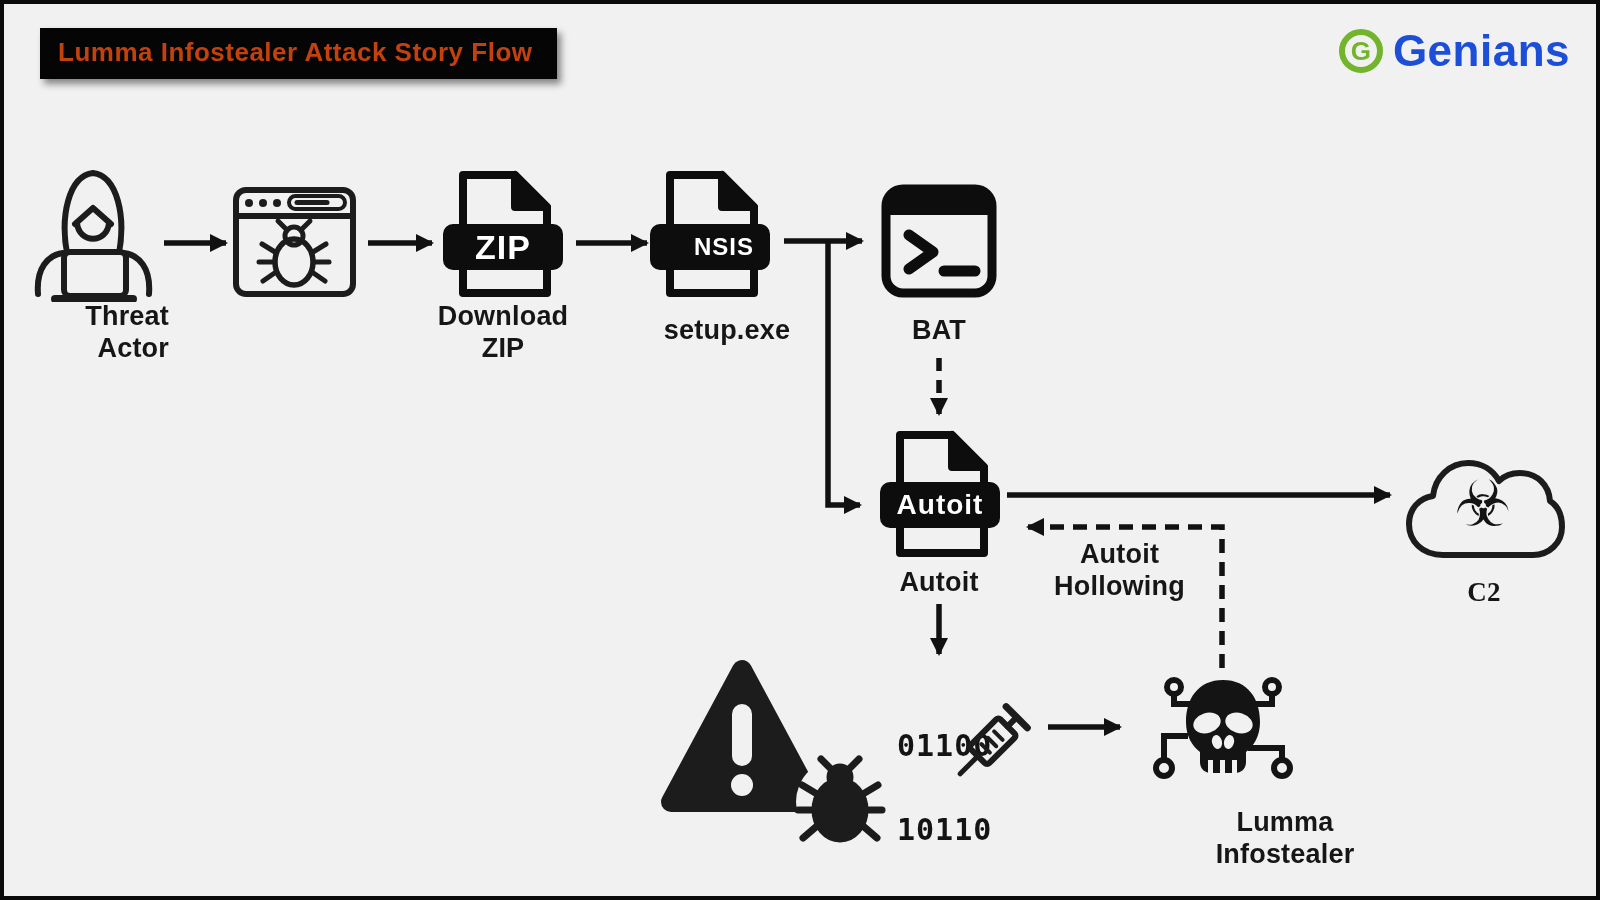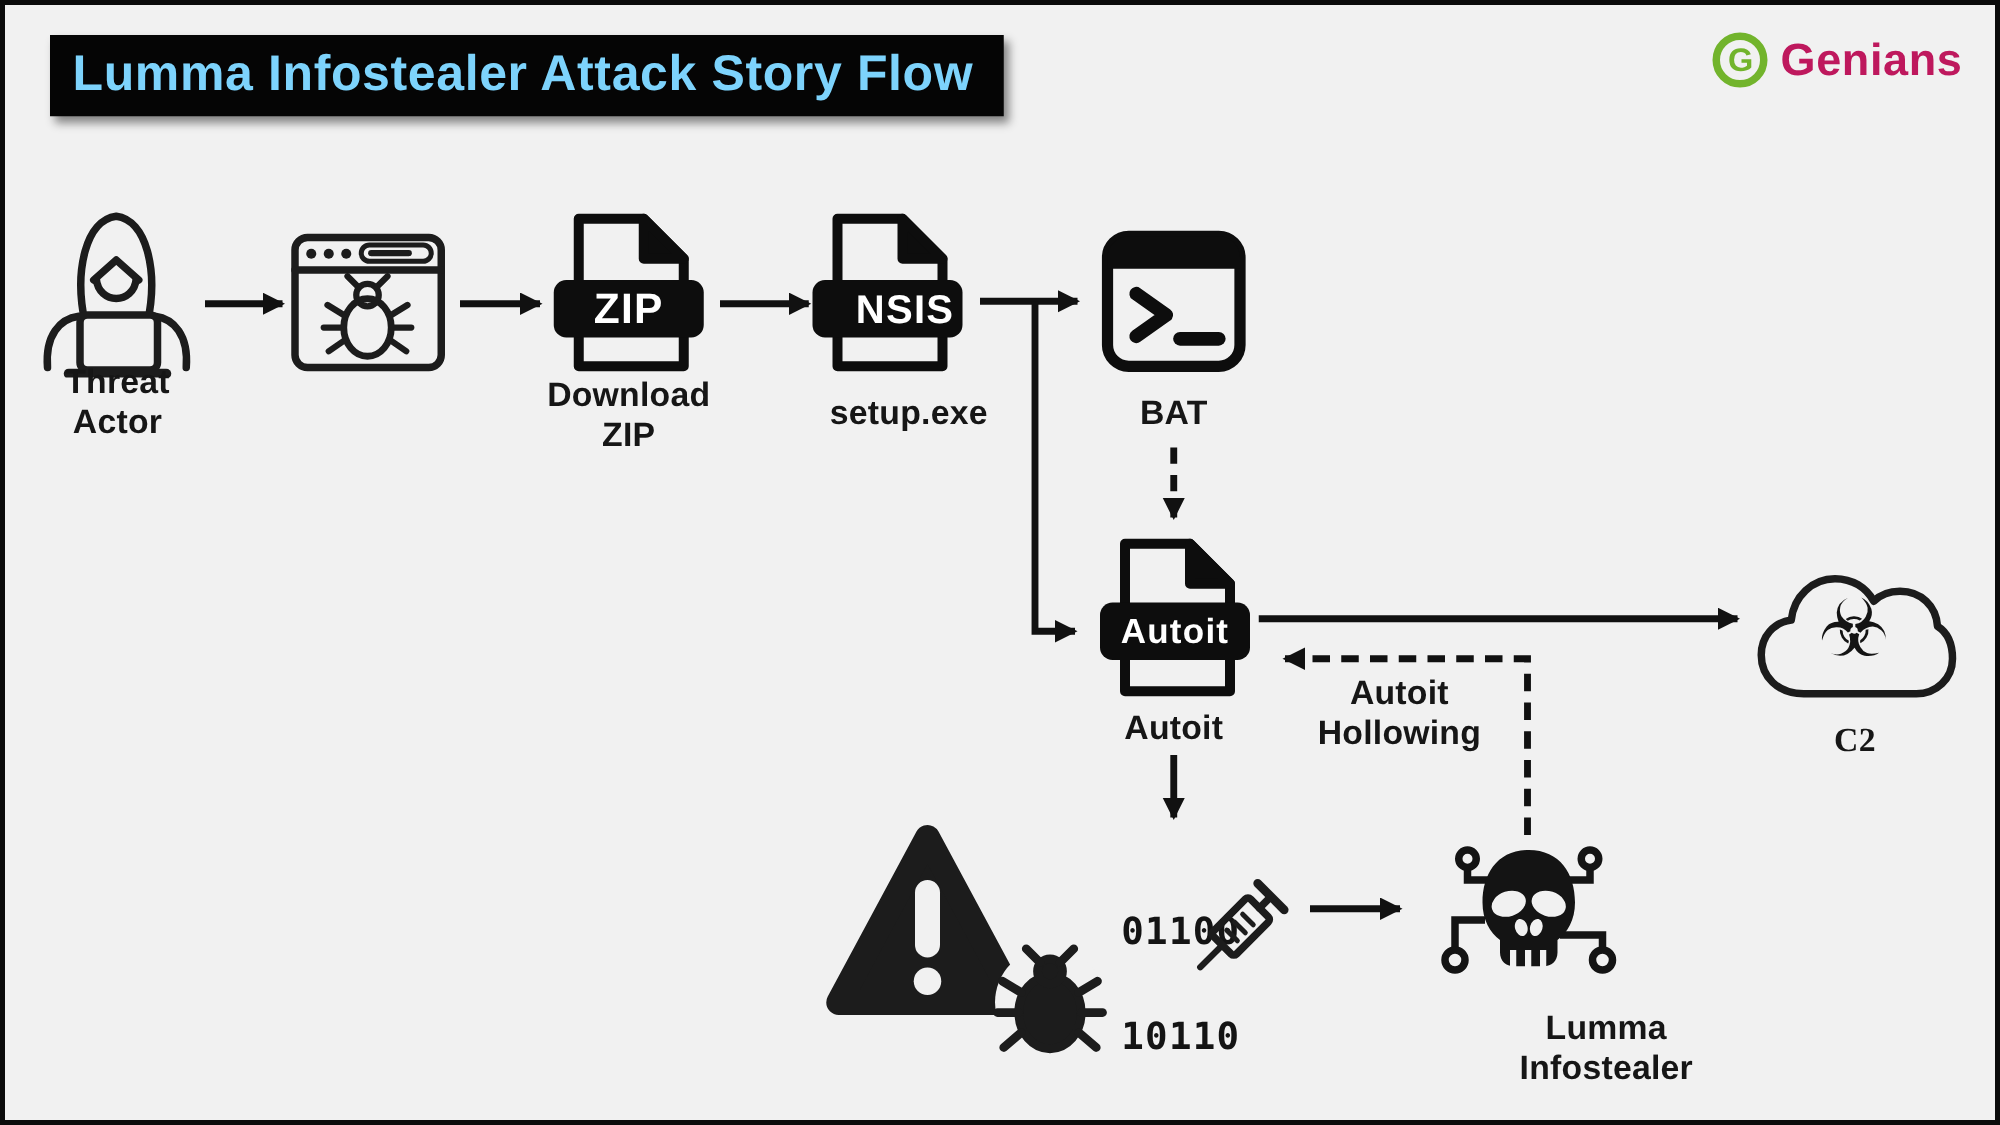--- a/index.html
+++ b/index.html
@@ -4,33 +4,33 @@
 <style>
   html,body{margin:0;padding:0;}
   body{background:#d8d8d8;font-family:"Liberation Sans", sans-serif;}
   #stage{
     position:relative;width:1600px;height:900px;background:#f1f1f1;
     border:4px solid #0b0b0b;box-sizing:border-box;overflow:hidden;
   }
   .abs{position:absolute;}
   
   #title-box{
-    left:36px;top:24px;background:#050505;color:#7dd3fc;
-    font-size:40px;font-weight:bold;padding:9px 24px 11px 18px;
+    left:36px;top:24px;background:#050505;color:#c2410c;
+    font-size:26px;font-weight:bold;padding:9px 24px 11px 18px;
     letter-spacing:0.5px;box-shadow:4px 5px 7px rgba(0,0,0,0.45);
     white-space:nowrap;
   }
   
   #logo{right:26px;top:22px;display:flex;align-items:center;gap:10px;}
   #logo-mark{
     width:44px;height:44px;border:6px solid #72b42c;border-radius:50%;
     box-sizing:border-box;display:flex;align-items:center;justify-content:center;
   }
   #logo-mark span{color:#72b42c;font-weight:bold;font-size:26px;line-height:1;}
-  #logo-text{color:#be185d;font-weight:bold;font-size:36px;letter-spacing:0.5px;}
+  #logo-text{color:#1d4ed8;font-weight:bold;font-size:44px;letter-spacing:0.5px;}
   
   .node-label{
     font-size:27px;font-weight:bold;color:#161616;text-align:center;
     line-height:32px;letter-spacing:0.2px;
   }
   .node-label span{display:block;}
   
   .file-icon{width:120px;}
   .file-icon svg{display:block;margin:0 10px;}
   .file-badge{
@@ -89,21 +89,21 @@
     <svg width="135" height="142" viewBox="0 0 135 142" fill="none" stroke="#1c1c1c" stroke-width="6" stroke-linecap="round" stroke-linejoin="round">
       <path d="M42,98 C33,56 43,16 67,13 C91,16 101,56 92,98"></path>
       <path d="M49,64 L67,48 L85,64"></path>
       <path d="M51,63 C53,84 81,84 83,63"></path>
       <path d="M12,134 C10,108 22,95 37,93"></path>
       <path d="M123,134 C125,108 113,95 98,93"></path>
       <rect x="38" y="92" width="62" height="44" rx="6" fill="#f1f1f1"></rect>
       <path d="M29,139 H107" stroke-width="8"></path>
     </svg>
   </div>
-  <div class="abs node-label" style="left:15px;top:285px;width:150px;">
+  <div class="abs node-label" style="left:15px;top:296px;width:150px;text-align:right;">
     <span>Threat</span>
     <span>Actor</span>
   </div>
 
   <div class="abs" style="left:228px;top:178px;">
     <svg width="125" height="118" viewBox="0 0 125 118" fill="none" stroke="#1c1c1c" stroke-width="6" stroke-linecap="round" stroke-linejoin="round">
       <rect x="4" y="8" width="117" height="104" rx="10"></rect>
       <line x1="4" y1="34" x2="121" y2="34"></line>
       <circle cx="17" cy="21" r="4" fill="#1c1c1c" stroke="none"></circle>
       <circle cx="31" cy="21" r="4" fill="#1c1c1c" stroke="none"></circle>
@@ -135,21 +135,21 @@
   <div class="abs node-label" style="left:420px;top:296px;width:158px;">
     <span>Download</span>
     <span>ZIP</span>
   </div>
 
   <div class="abs file-icon" style="left:646px;top:166px;height:128px;">
     <svg width="100" height="128" viewBox="0 0 100 128" fill="none" stroke="#0d0d0d" stroke-width="8" stroke-linejoin="round">
       <path d="M10,5 H62 L94,37 V123 H10 Z"></path>
       <path d="M62,5 V37 H94 Z" fill="#0d0d0d"></path>
     </svg>
-    <div class="file-badge" style="top:54px;font-size:32px;padding-left:28px;">NSIS</div>
+    <div class="file-badge" style="top:54px;font-size:24px;padding-left:28px;">NSIS</div>
   </div>
   <div class="abs node-label" style="left:644px;top:310px;width:158px;">
     <span>setup.exe</span>
   </div>
 
   <div class="abs" style="left:877px;top:178px;">
     <svg width="116" height="118" viewBox="0 0 116 118" fill="none" stroke="#0d0d0d" stroke-width="9" stroke-linecap="round" stroke-linejoin="round">
       <rect x="5" y="7" width="106" height="104" rx="17"></rect>
       <path d="M5,33 V24 A17,17 0 0 1 22,7 H94 A17,17 0 0 1 111,24 V33 Z" fill="#0d0d0d" stroke="none"></path>
       <path d="M28,53 L52,70 L28,87" stroke-width="11"></path>

